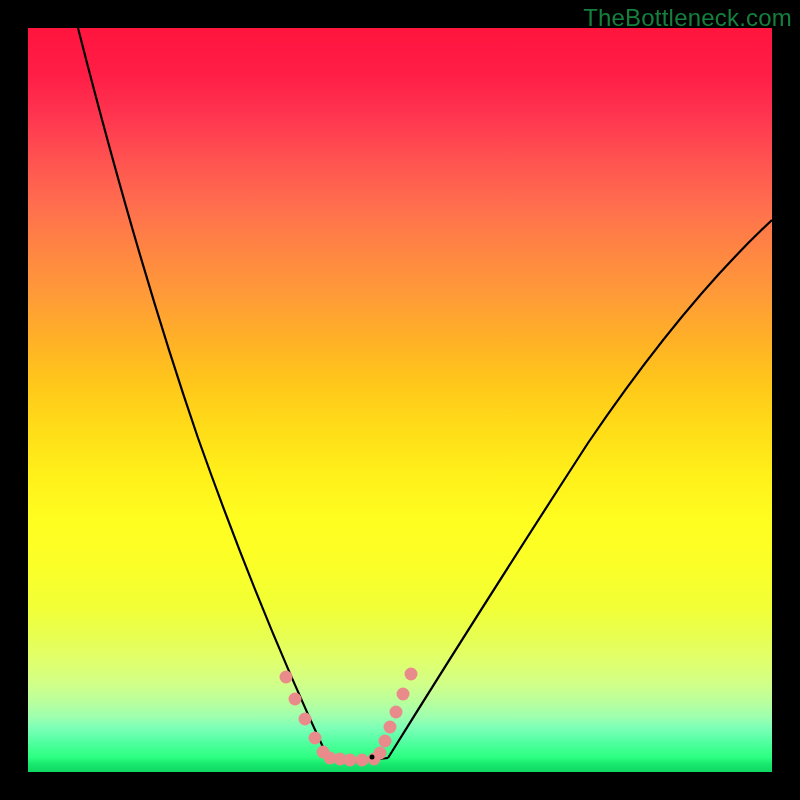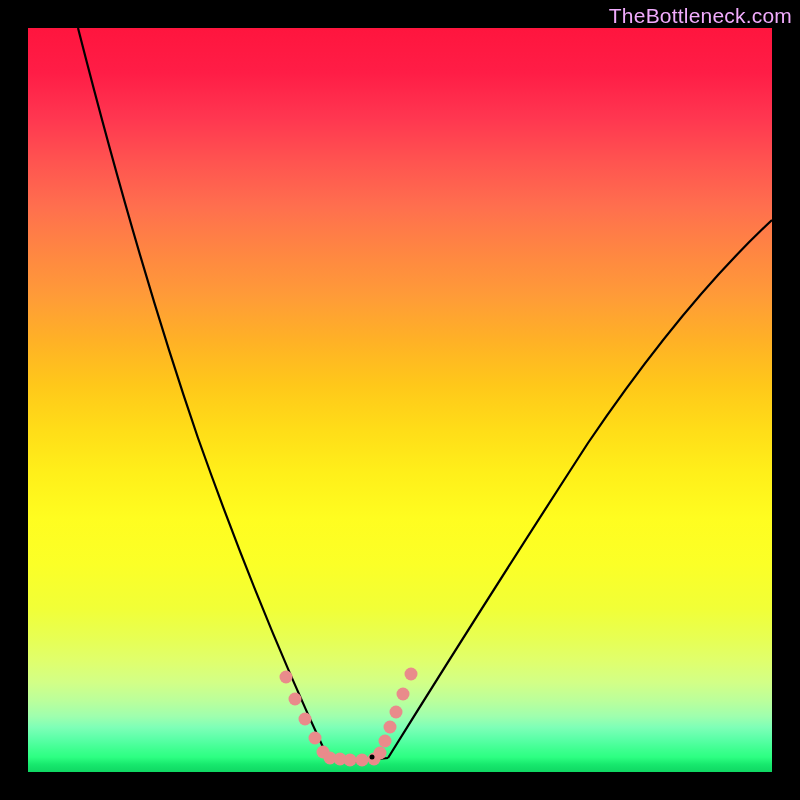--- a/index.html
+++ b/index.html
@@ -56,22 +56,22 @@
       #3eff90 97%,
       #2dff82 98%,
       #17e86d 99%,
       #0fd763 100%
     );
   }
   .watermark {
     position: absolute;
     top: 4px;
     right: 8px;
-    color: #f0abfc;
-    font-size: 21px;
+    color: #15803d;
+    font-size: 24px;
     font-weight: 500;
     letter-spacing: 0.2px;
     user-select: none;
   }
   svg.curves {
     position: absolute;
     inset: 0;
   }
 </style>
 </head>

